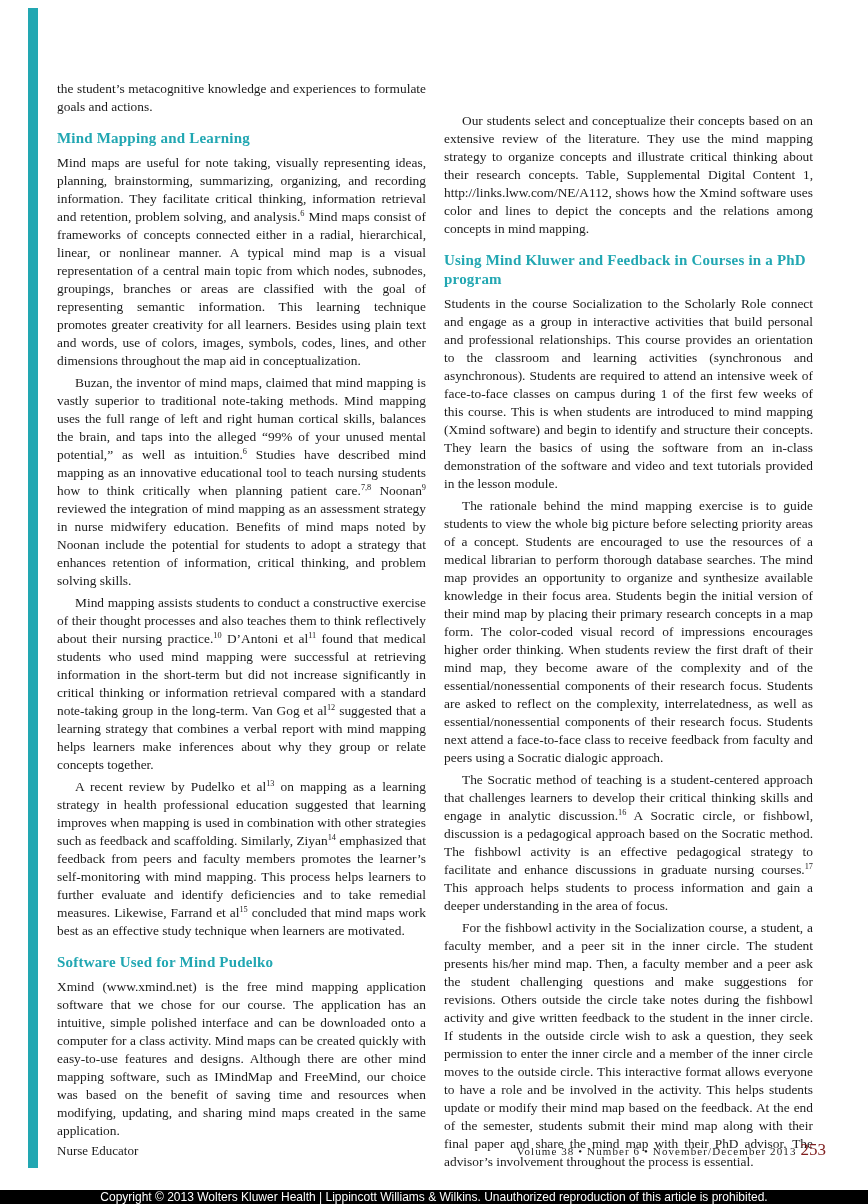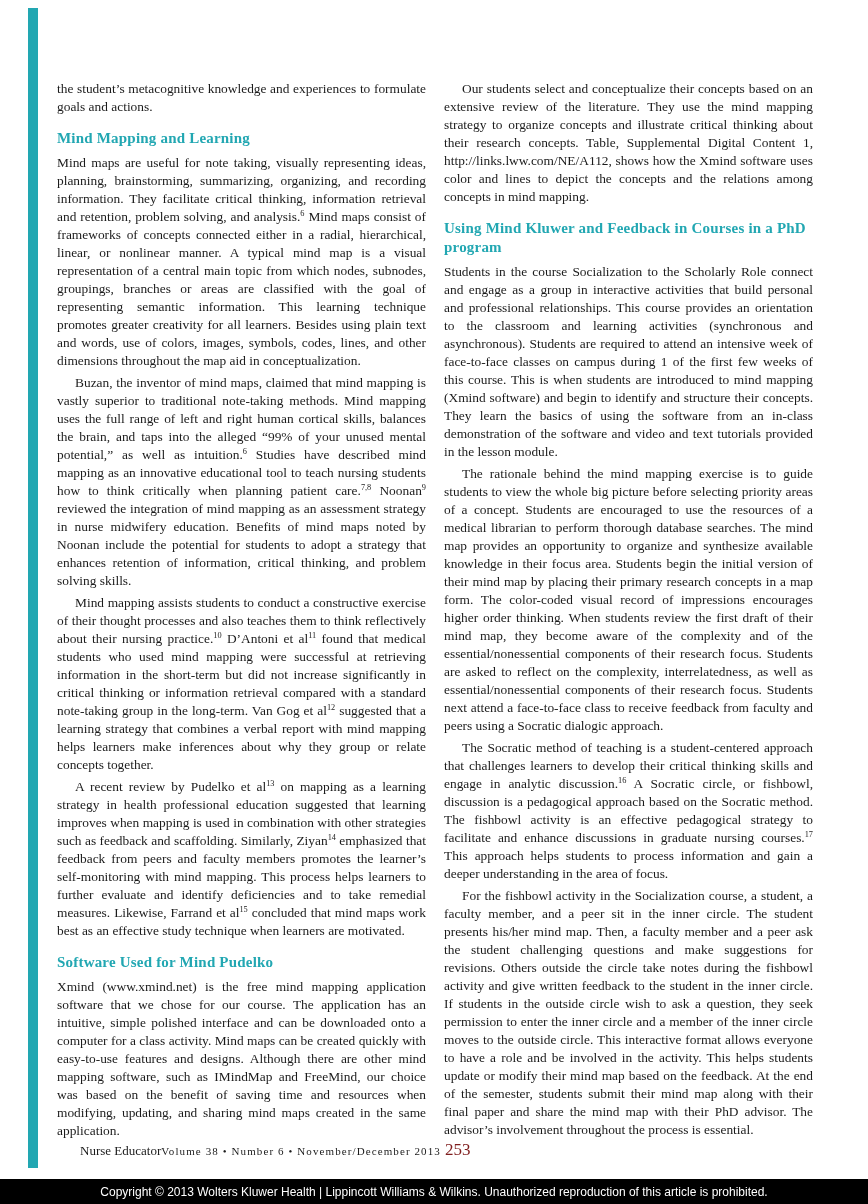--- a/index.html
+++ b/index.html
@@ -25,42 +25,42 @@
     width:756px;
   }
   .columns{display:flex;gap:18px;}
   .col{flex:1;min-width:0;}
   .para{
     margin:0;
     font-size:13.4px;
     line-height:18px;
     text-align:justify;
   }
-  .para.indent{text-indent:18px;}
+  .para.indent{text-indent:18px;margin-top:32px;}
   .para + .para{margin-top:4px;}
   sup{
     font-size:0.62em;
     vertical-align:super;
     line-height:0;
   }
   h2.sec-heading{
     margin:13px 0 6px 0;
     font-size:15px;
     line-height:19px;
     font-weight:bold;
     color:var(--accent,#22a7b2);
     letter-spacing:0.2px;
     text-align:left;
   }
   .footer{
     position:absolute;
     left:57px;right:42px;top:1140px;
     display:flex;
     align-items:baseline;
-    margin-left:23px;
+    justify-content:space-between;
   }
   .footer-journal{
     font-size:13px;
     color:#1b1b1b;
   }
   .footer-right{
     display:flex;
     align-items:baseline;
     gap:4px;
   }
@@ -69,21 +69,21 @@
     letter-spacing:1.1px;
     color:#1b1b1b;
   }
   .footer-page-number{
     font-size:17px;
     color:#7f1d1d;
   }
   .copyright-bar{
     position:absolute;
     left:0;bottom:0;
-    width:100%;height:25px;
+    width:100%;height:14px;
     background:#000000;
     color:#ffffff;
     font-family:"Liberation Sans","DejaVu Sans",sans-serif;
     font-size:12px;
     display:flex;
     align-items:center;
     justify-content:center;
   }
 </style>
 </head>

